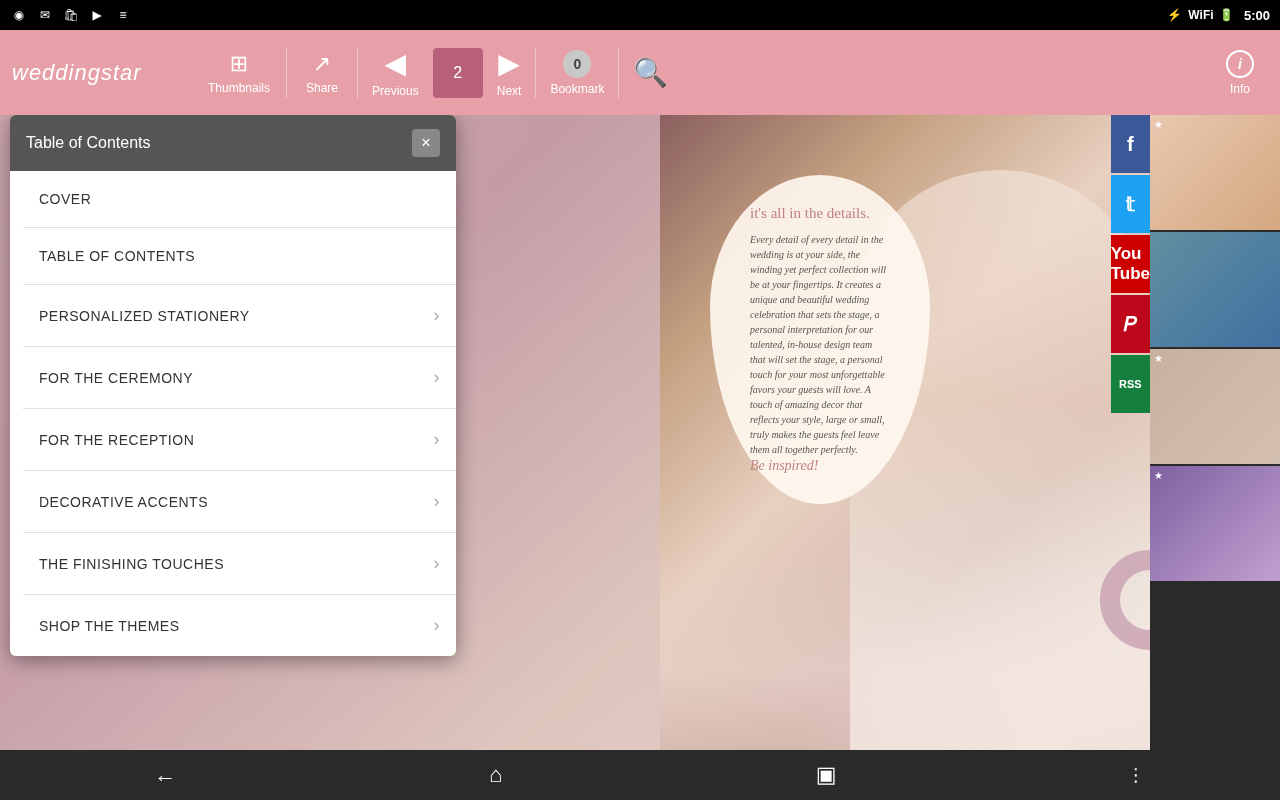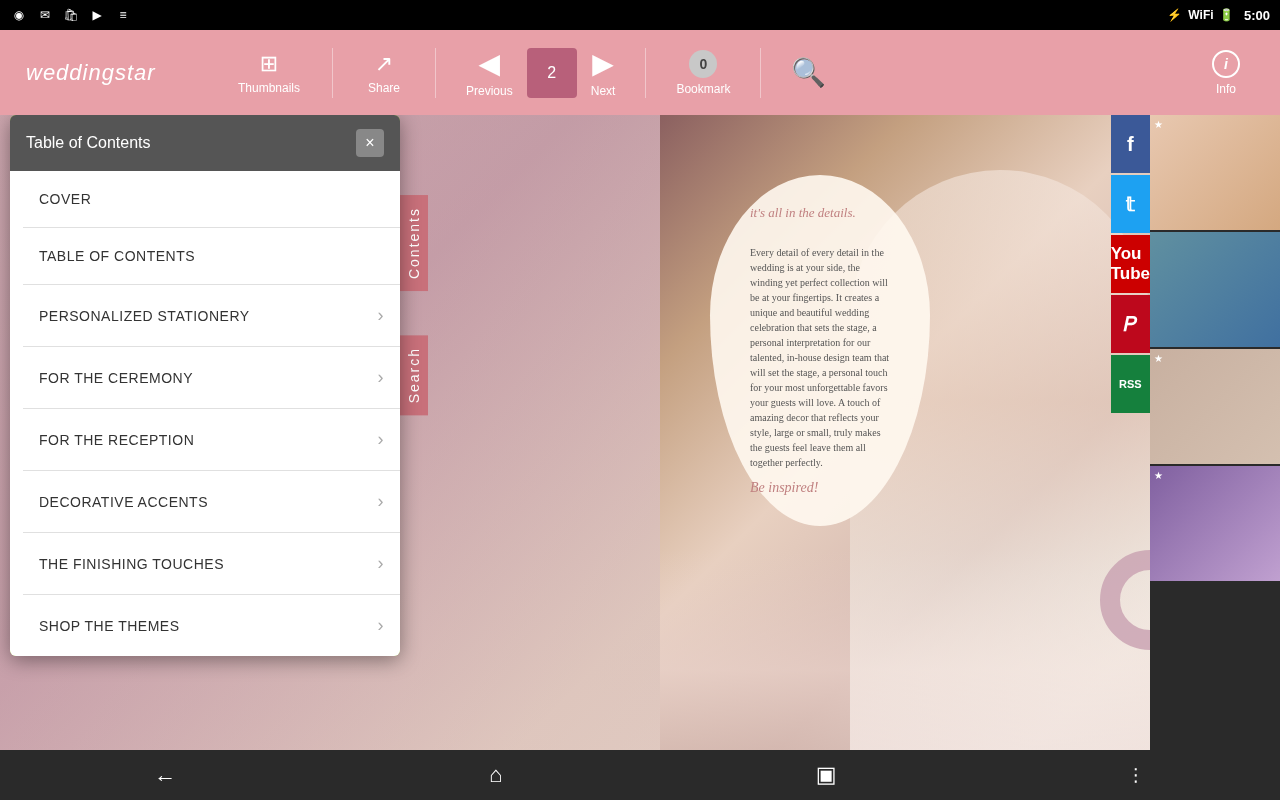--- a/index.html
+++ b/index.html
@@ -19,22 +19,22 @@
     .status-bar-left { display: flex; align-items: center; gap: 8px; }
     .status-bar-right { display: flex; align-items: center; gap: 8px; font-weight: bold; }
     .status-icon { width: 18px; height: 18px; display: inline-flex; align-items: center; justify-content: center; font-size: 12px; }
 
     
     .top-nav {
       height: 85px;
       background: #e8a0a8;
       display: flex;
       align-items: center;
-      padding: 0 26px;
-      gap: 16px;
+      padding: 0 12px;
+      gap: 0;
     }
     .brand-logo {
       font-size: 22px;
       color: #fff;
       font-style: italic;
       font-weight: 300;
       letter-spacing: 1px;
       margin-right: 20px;
       min-width: 160px;
     }
@@ -274,21 +274,21 @@
       letter-spacing: 2px;
       cursor: pointer;
       z-index: 10;
     }
 
     
     .toc-modal {
       position: absolute;
       left: 10px;
       top: 0;
-      width: 390px;
+      width: 446px;
       background: #bef264;
       border-radius: 6px;
       box-shadow: 0 4px 20px rgba(0,0,0,0.4);
       z-index: 100;
       overflow: hidden;
     }
     .toc-header {
       background: #555;
       color: #fff;
       padding: 14px 16px;
@@ -359,23 +359,23 @@
       position: absolute;
       left: 50px;
       top: 60px;
       background: rgba(255,248,240,0.9);
       border-radius: 50% 50% 50% 50% / 40% 40% 60% 60%;
       padding: 30px 40px;
       width: 220px;
       min-height: 200px;
       font-family: Georgia, serif;
     }
-    .mag-italic { font-style: italic; color: #c08080; font-size: 13px; }
-    .mag-body { font-size: 10px; color: #555; line-height: 1.5; margin-top: 24px; }
-    .mag-script { font-style: italic; color: #c08080; font-size: 14px; margin-top: 10px; }
+    .mag-italic { color: #c08080; font-size: 15px; }
+    .mag-body { font-size: 10px; color: #555; line-height: 1.5; margin-top: 10px; font-style: italic; }
+    .mag-script { font-style: italic; color: #c08080; font-size: 14px; margin-top: 1px; }
   </style>
 </head>
 <body>
 
 <div class="status-bar">
   <div class="status-bar-left">
     <span class="status-icon">◉</span>
     <span class="status-icon">✉</span>
     <span class="status-icon">🛍</span>
     <span class="status-icon">▶</span>

